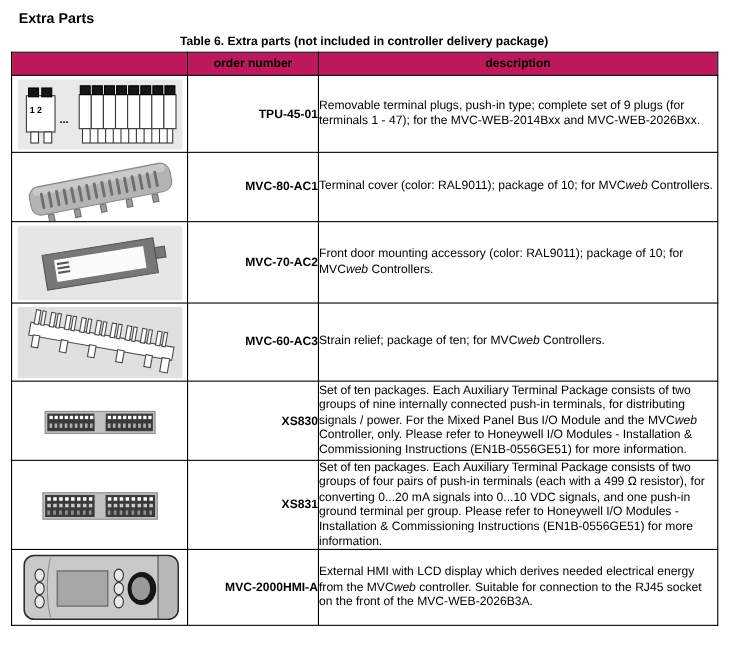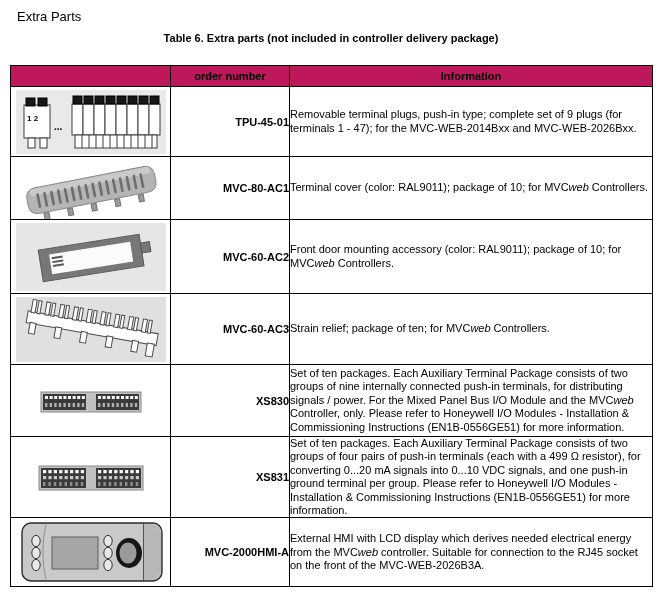--- a/index.html
+++ b/index.html
@@ -3,26 +3,26 @@
 <meta charset="utf-8">
 <style>
   html, body { margin:0; padding:0; background:#ffffff; }
   body {
     width:672px; height:597px;
     font-family:"Liberation Sans", sans-serif;
     color:#000;
     position:relative;
   }
   .heading {
-    font-size:13px; font-weight:normal;
+    font-size:13px; font-weight:bold;
     margin:0; padding:9px 0 0 17px;
   }
   .caption {
     font-size:11px; font-weight:bold;
-    width:642px; margin-left:10px; margin-top:8px; margin-bottom:21px;
+    width:642px; margin-left:10px; margin-top:8px; margin-bottom:3px;
     text-align:center;
   }
   table.parts {
     border-collapse:collapse;
     table-layout:fixed;
     margin-left:10px;
     width:642px;
   }
   table.parts td, table.parts th {
     border:1px solid #000;
@@ -55,21 +55,21 @@
 <table class="parts">
   <colgroup>
     <col style="width:160px">
       <col style="width:119px">
       <col style="width:363px">
   </colgroup>
   <tbody>
       <tr>
     <th class="hdr"></th>
     <th class="hdr">order number</th>
-    <th class="hdr">information</th>
+    <th class="hdr">description</th>
   </tr>
 
   <tr class="rh1">
     <td class="img-cell">
       <svg width="150" height="64" viewBox="0 0 150 64">
         <rect x="0" y="0" width="150" height="64" fill="#e9e9e9"></rect>
         <rect x="8" y="15" width="26" height="33" fill="#ffffff" stroke="#3a3a3a"></rect>
         <rect x="10" y="8" width="9" height="8" fill="#161616" stroke="#000"></rect>
         <rect x="22" y="8" width="9" height="8" fill="#161616" stroke="#000"></rect>
         <rect x="12" y="48" width="7" height="10" fill="#ffffff" stroke="#3a3a3a"></rect>
@@ -163,21 +163,21 @@
           <rect x="34" y="25" width="82" height="20" fill="#fbfbfb"></rect>
           <rect x="126" y="28" width="9" height="10" fill="#777777" stroke="#555555"></rect>
           <g fill="#555555">
             <rect x="36" y="28" width="11" height="2"></rect>
             <rect x="36" y="32" width="11" height="2"></rect>
             <rect x="36" y="36" width="11" height="2"></rect>
           </g>
         </g>
       </svg>
     </td>
-    <td class="order-cell">MVC-60-AC2</td>
+    <td class="order-cell">MVC-70-AC2</td>
     <td class="desc-cell">Front door mounting accessory (color: RAL9011); package of 10; for MVC<em>web</em> Controllers.</td>
   </tr>
 
   <tr class="rh4">
     <td class="img-cell">
       <svg width="150" height="65" viewBox="0 0 150 65">
         <rect x="0" y="0" width="150" height="65" fill="#e0e0e0"></rect>
         <g transform="rotate(10 75 32)" fill="#ffffff" stroke="#4a4a4a">
           <rect x="10" y="25" width="132" height="12"></rect>
           <g>

